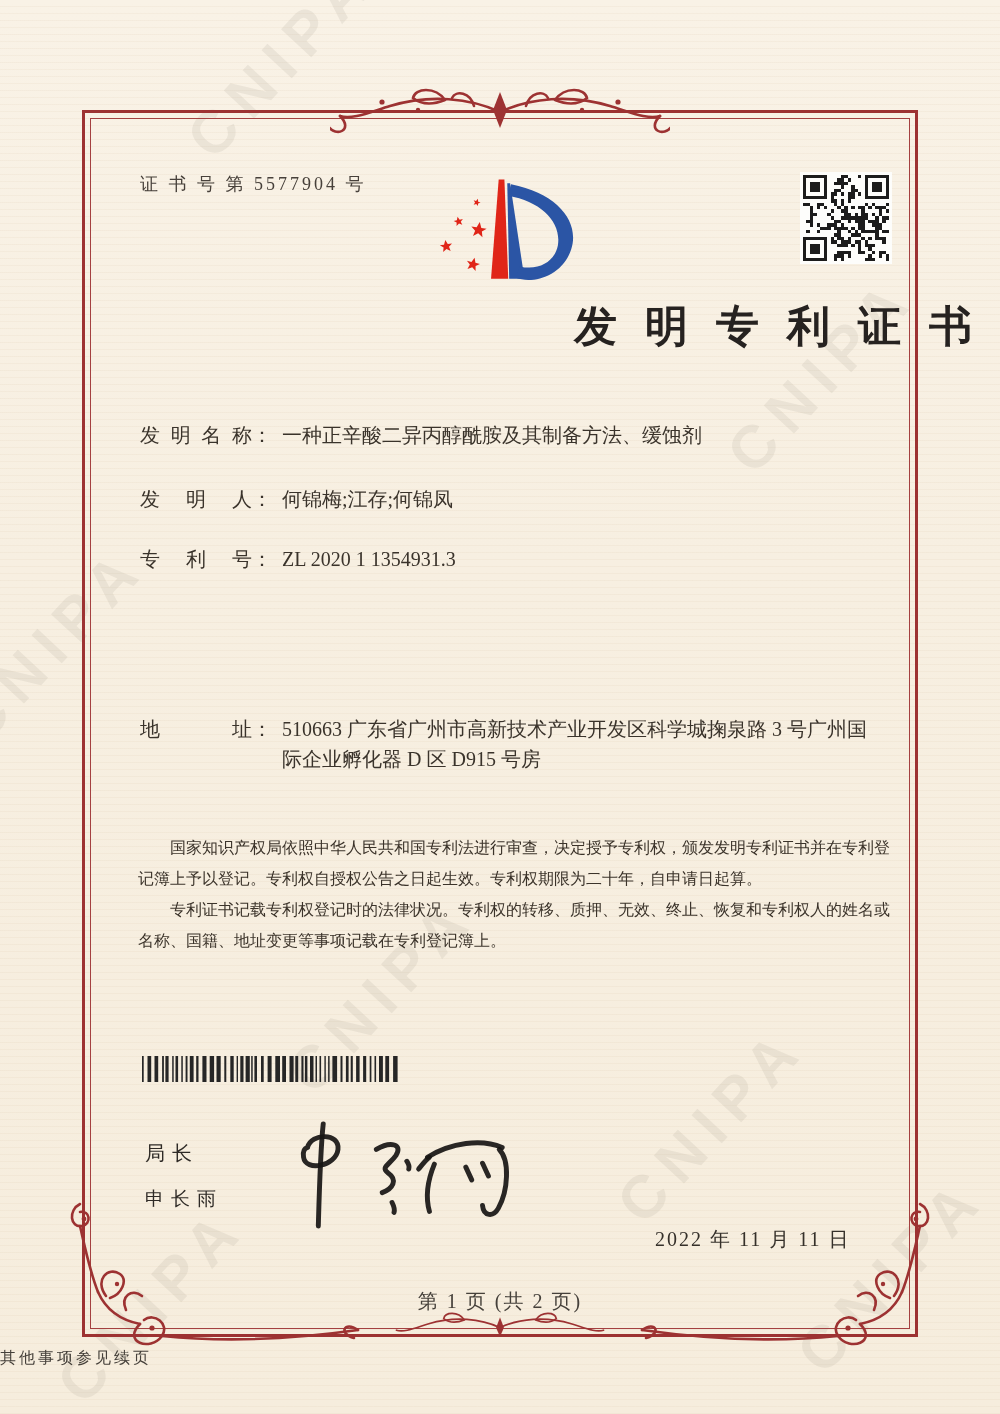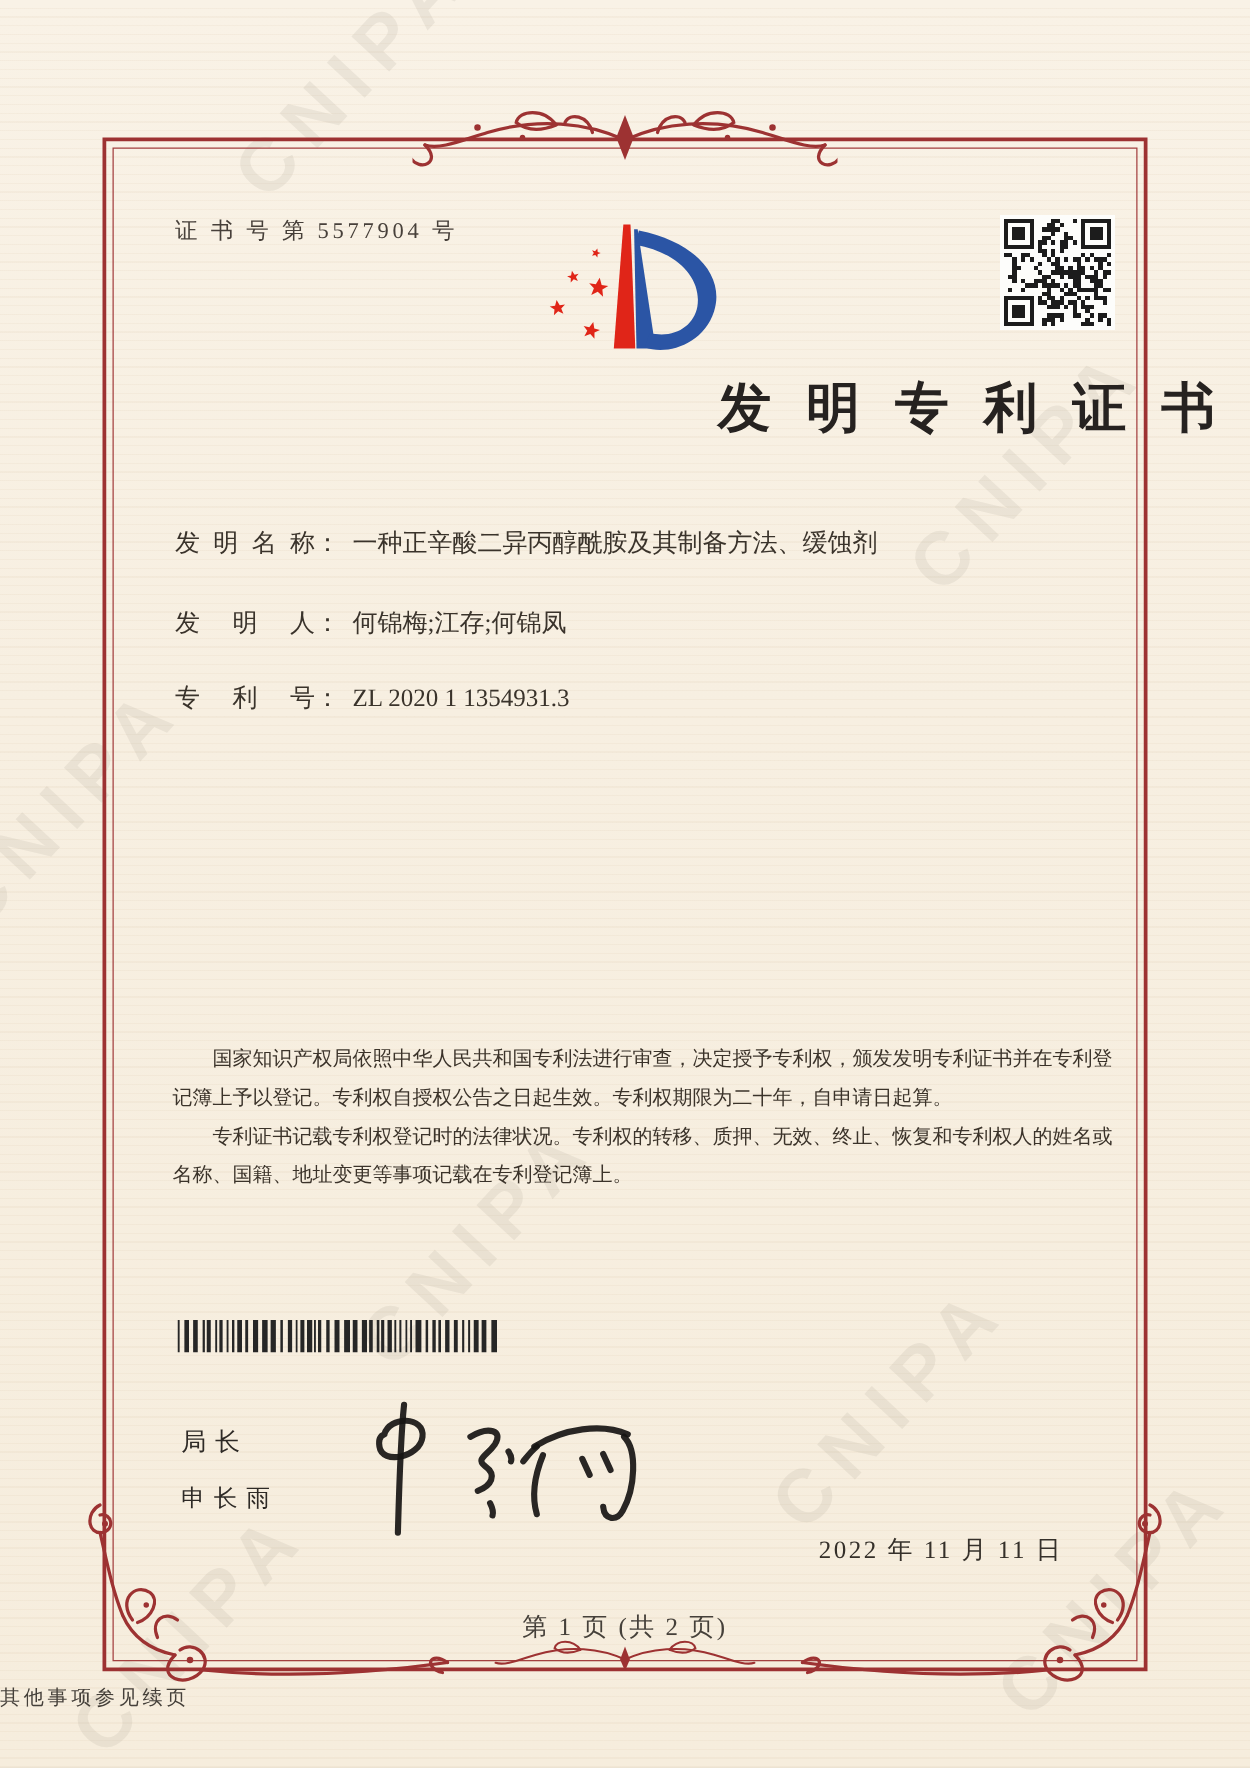--- a/index.html
+++ b/index.html
@@ -355,20 +355,23 @@
 
   <div class="field-row" style="top:420px;">
     <span class="f-label">发明名称</span><span class="f-colon">：</span><span class="f-value">一种正辛酸二异丙醇酰胺及其制备方法、缓蚀剂</span>
   </div>
   <div class="field-row" style="top:484px;">
     <span class="f-label">发明人</span><span class="f-colon">：</span><span class="f-value">何锦梅;江存;何锦凤</span>
   </div>
   <div class="field-row" style="top:544px;">
     <span class="f-label">专利号</span><span class="f-colon">：</span><span class="f-value">ZL 2020 1 1354931.3</span>
   </div>
+  <div class="field-row" style="top:714px;">
+    <span class="f-label">地址</span><span class="f-colon">：</span><span class="f-value" style="width:600px;">510663 广东省广州市高新技术产业开发区科学城掬泉路 3 号广州国际企业孵化器 D 区 D915 号房</span>
+  </div>
 
   <div class="paras">
     <p>国家知识产权局依照中华人民共和国专利法进行审查，决定授予专利权，颁发发明专利证书并在专利登记簿上予以登记。专利权自授权公告之日起生效。专利权期限为二十年，自申请日起算。</p>
     <p>专利证书记载专利权登记时的法律状况。专利权的转移、质押、无效、终止、恢复和专利权人的姓名或名称、国籍、地址变更等事项记载在专利登记簿上。</p>
   </div>
 
   <div class="barcode">
     <svg id="barcode-svg" viewBox="0 0 258 26" preserveAspectRatio="none">
         <rect x="0.0" y="0" width="1.7" height="26"></rect>
         <rect x="5.5" y="0" width="3.7" height="26"></rect>

